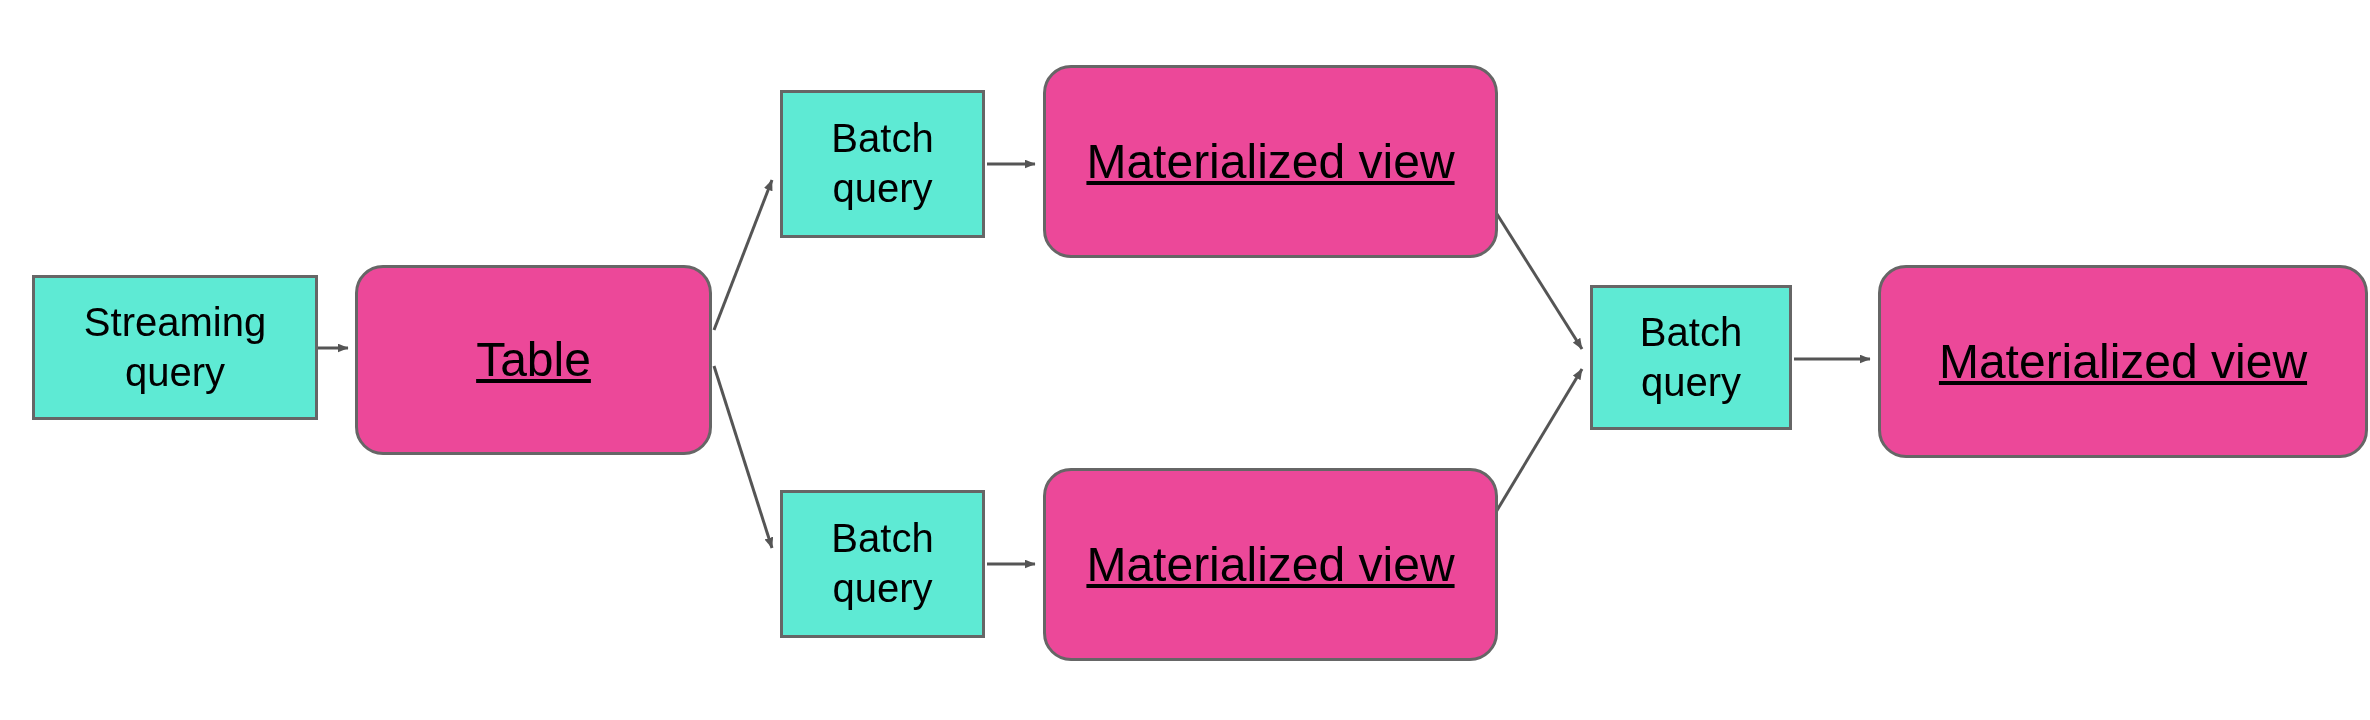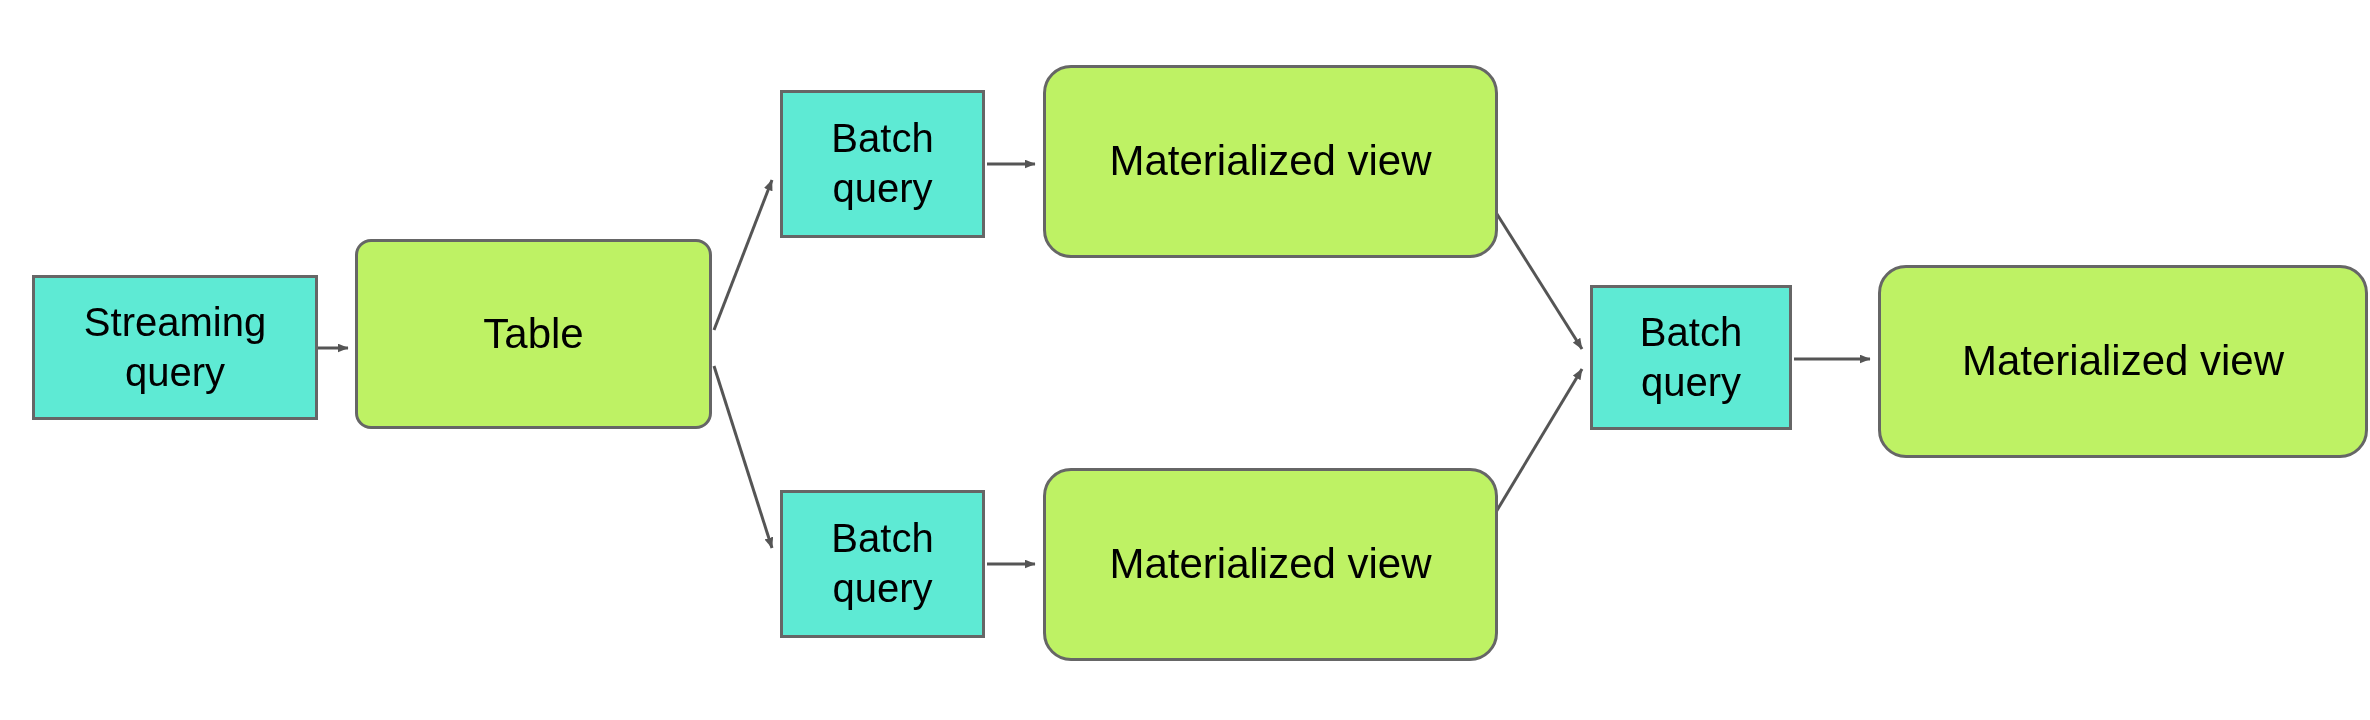--- a/index.html
+++ b/index.html
@@ -38,28 +38,29 @@
     white-space: pre-line;
     z-index: 2;
   }
   .node.process {
     background: #5eead4;
     border: 3px solid #666666;
     border-radius: 0;
     font-size: 40px;
   }
   .node.store {
-    background: #bef264;
+    background: #ec4899;
     border: 3px solid #666666;
     border-radius: 28px;
-    font-size: 42px;
+    font-size: 48px;
+    text-decoration: underline;
   }
   
   #n-streaming-query { left: 32px;   top: 275px; width: 286px; height: 145px; }
-  #n-table           { left: 355px;  top: 239px; width: 357px; height: 190px; border-radius: 16px; }
+  #n-table           { left: 355px;  top: 265px; width: 357px; height: 190px; }
   #n-batch-top       { left: 780px;  top: 90px;  width: 205px; height: 148px; }
   #n-mv-top          { left: 1043px; top: 65px;  width: 455px; height: 193px; }
   #n-batch-bottom    { left: 780px;  top: 490px; width: 205px; height: 148px; }
   #n-mv-bottom       { left: 1043px; top: 468px; width: 455px; height: 193px; }
   #n-batch-center    { left: 1590px; top: 285px; width: 202px; height: 145px; }
   #n-mv-right        { left: 1878px; top: 265px; width: 490px; height: 193px; }
 </style>
 </head>
 <body>
 

